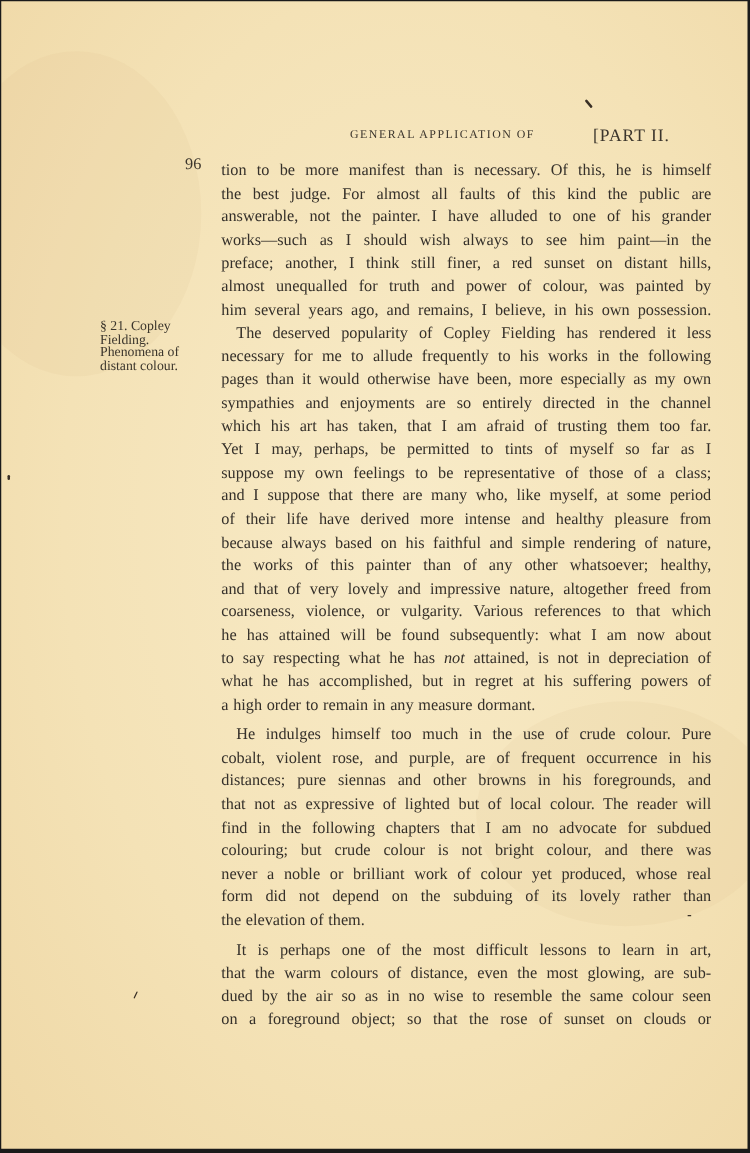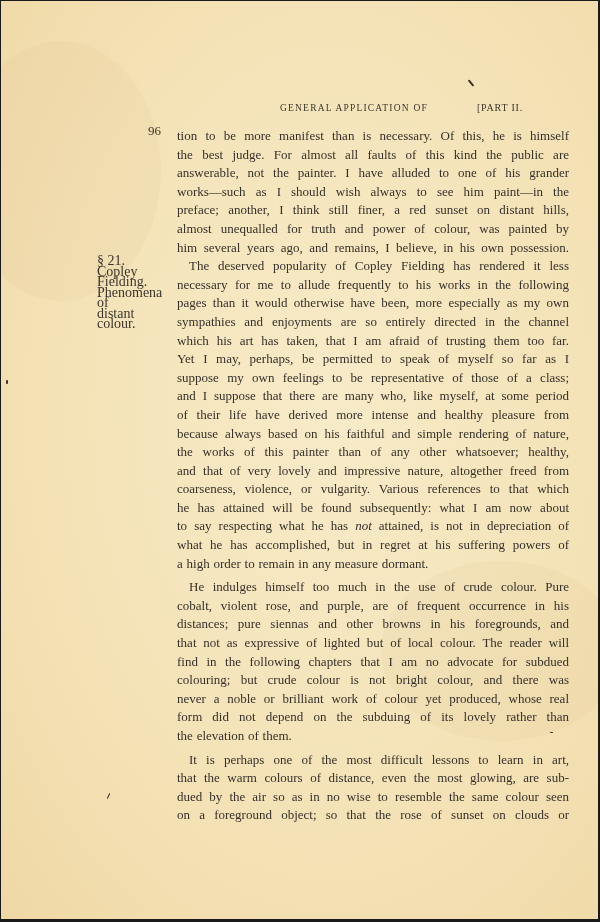--- a/index.html
+++ b/index.html
@@ -20,38 +20,38 @@
     .running-head {
       position: absolute; top: 100px; left: 147px; width: 392px; height: 16px;
       font-size: 12px; color: #3b352c;
     }
     .page-number { position: absolute; left: 0; top: 0; font-size: 13px; margin-top: 22px; }
     .running-title {
       position: absolute; left: 120px; top: 2px; font-size: 9.5px;
       letter-spacing: 1.2px; font-variant: small-caps; text-transform: uppercase; margin-left: 12px;
     }
     .part-label {
-      position: absolute; right: 17px; top: 1px; font-size: 10px; letter-spacing: 0.8px;
+      position: absolute; right: 4px; top: 1px; font-size: 14px; letter-spacing: 0.8px;
       text-transform: uppercase;
     }
     .body-text {
       position: absolute; left: 146px; top: 126px; width: 392px;
       color: #35302a; font-size: 13px; margin-left: 30px;
     }
     .line {
       height: 18.6px; line-height: 18.6px; white-space: nowrap;
       text-align: justify; text-align-last: justify;
       word-spacing: 0.5px;
     }
     .line.last { text-align-last: left; }
     .line.indent { padding-left: 12px; }
     .para-gap { height: 5px; }
     .marginal {
-      position: absolute; left: 96px; top: 255px; width: 66px;
-      color: #3b352c; font-size: 14px; line-height: 10.5px;
+      position: absolute; left: 79px; top: 255px; width: 66px;
+      color: #3b352c; font-size: 11px; line-height: 10.5px;
     }
     .speck { position: absolute; background: #3a3026; border-radius: 1px; }
     em { }
   </style>
 </head>
 <body>
 
 <div class="page">
   <div class="stain" style="left:380px;top:560px;width:240px;height:180px;"></div>
   <div class="stain" style="left:-40px;top:40px;width:200px;height:260px;"></div>
@@ -80,21 +80,21 @@
       <div class="line">almost unequalled for truth and power of colour, was painted by</div>
       <div class="line">him several years ago, and remains, I believe, in his own possession.</div>
     </div>
 
     <div>
       <div class="line indent">The deserved popularity of Copley Fielding has rendered it less</div>
       <div class="line">necessary for me to allude frequently to his works in the following</div>
       <div class="line">pages than it would otherwise have been, more especially as my own</div>
       <div class="line">sympathies and enjoyments are so entirely directed in the channel</div>
       <div class="line">which his art has taken, that I am afraid of trusting them too far.</div>
-      <div class="line">Yet I may, perhaps, be permitted to speak of myself so far as I</div>
+      <div class="line">Yet I may, perhaps, be permitted to tints of myself so far as I</div>
       <div class="line">suppose my own feelings to be representative of those of a class;</div>
       <div class="line">and I suppose that there are many who, like myself, at some period</div>
       <div class="line">of their life have derived more intense and healthy pleasure from</div>
       <div class="line">because always based on his faithful and simple rendering of nature,</div>
       <div class="line">the works of this painter than of any other whatsoever; healthy,</div>
       <div class="line">and that of very lovely and impressive nature, altogether freed from</div>
       <div class="line">coarseness, violence, or vulgarity.  Various references to that which</div>
       <div class="line">he has attained will be found subsequently: what I am now about</div>
       <div class="line"><span>to say respecting what he has</span> <em>not</em> <span>attained, is not in depreciation of</span></div>
       <div class="line">what he has accomplished, but in regret at his suffering powers of</div>

